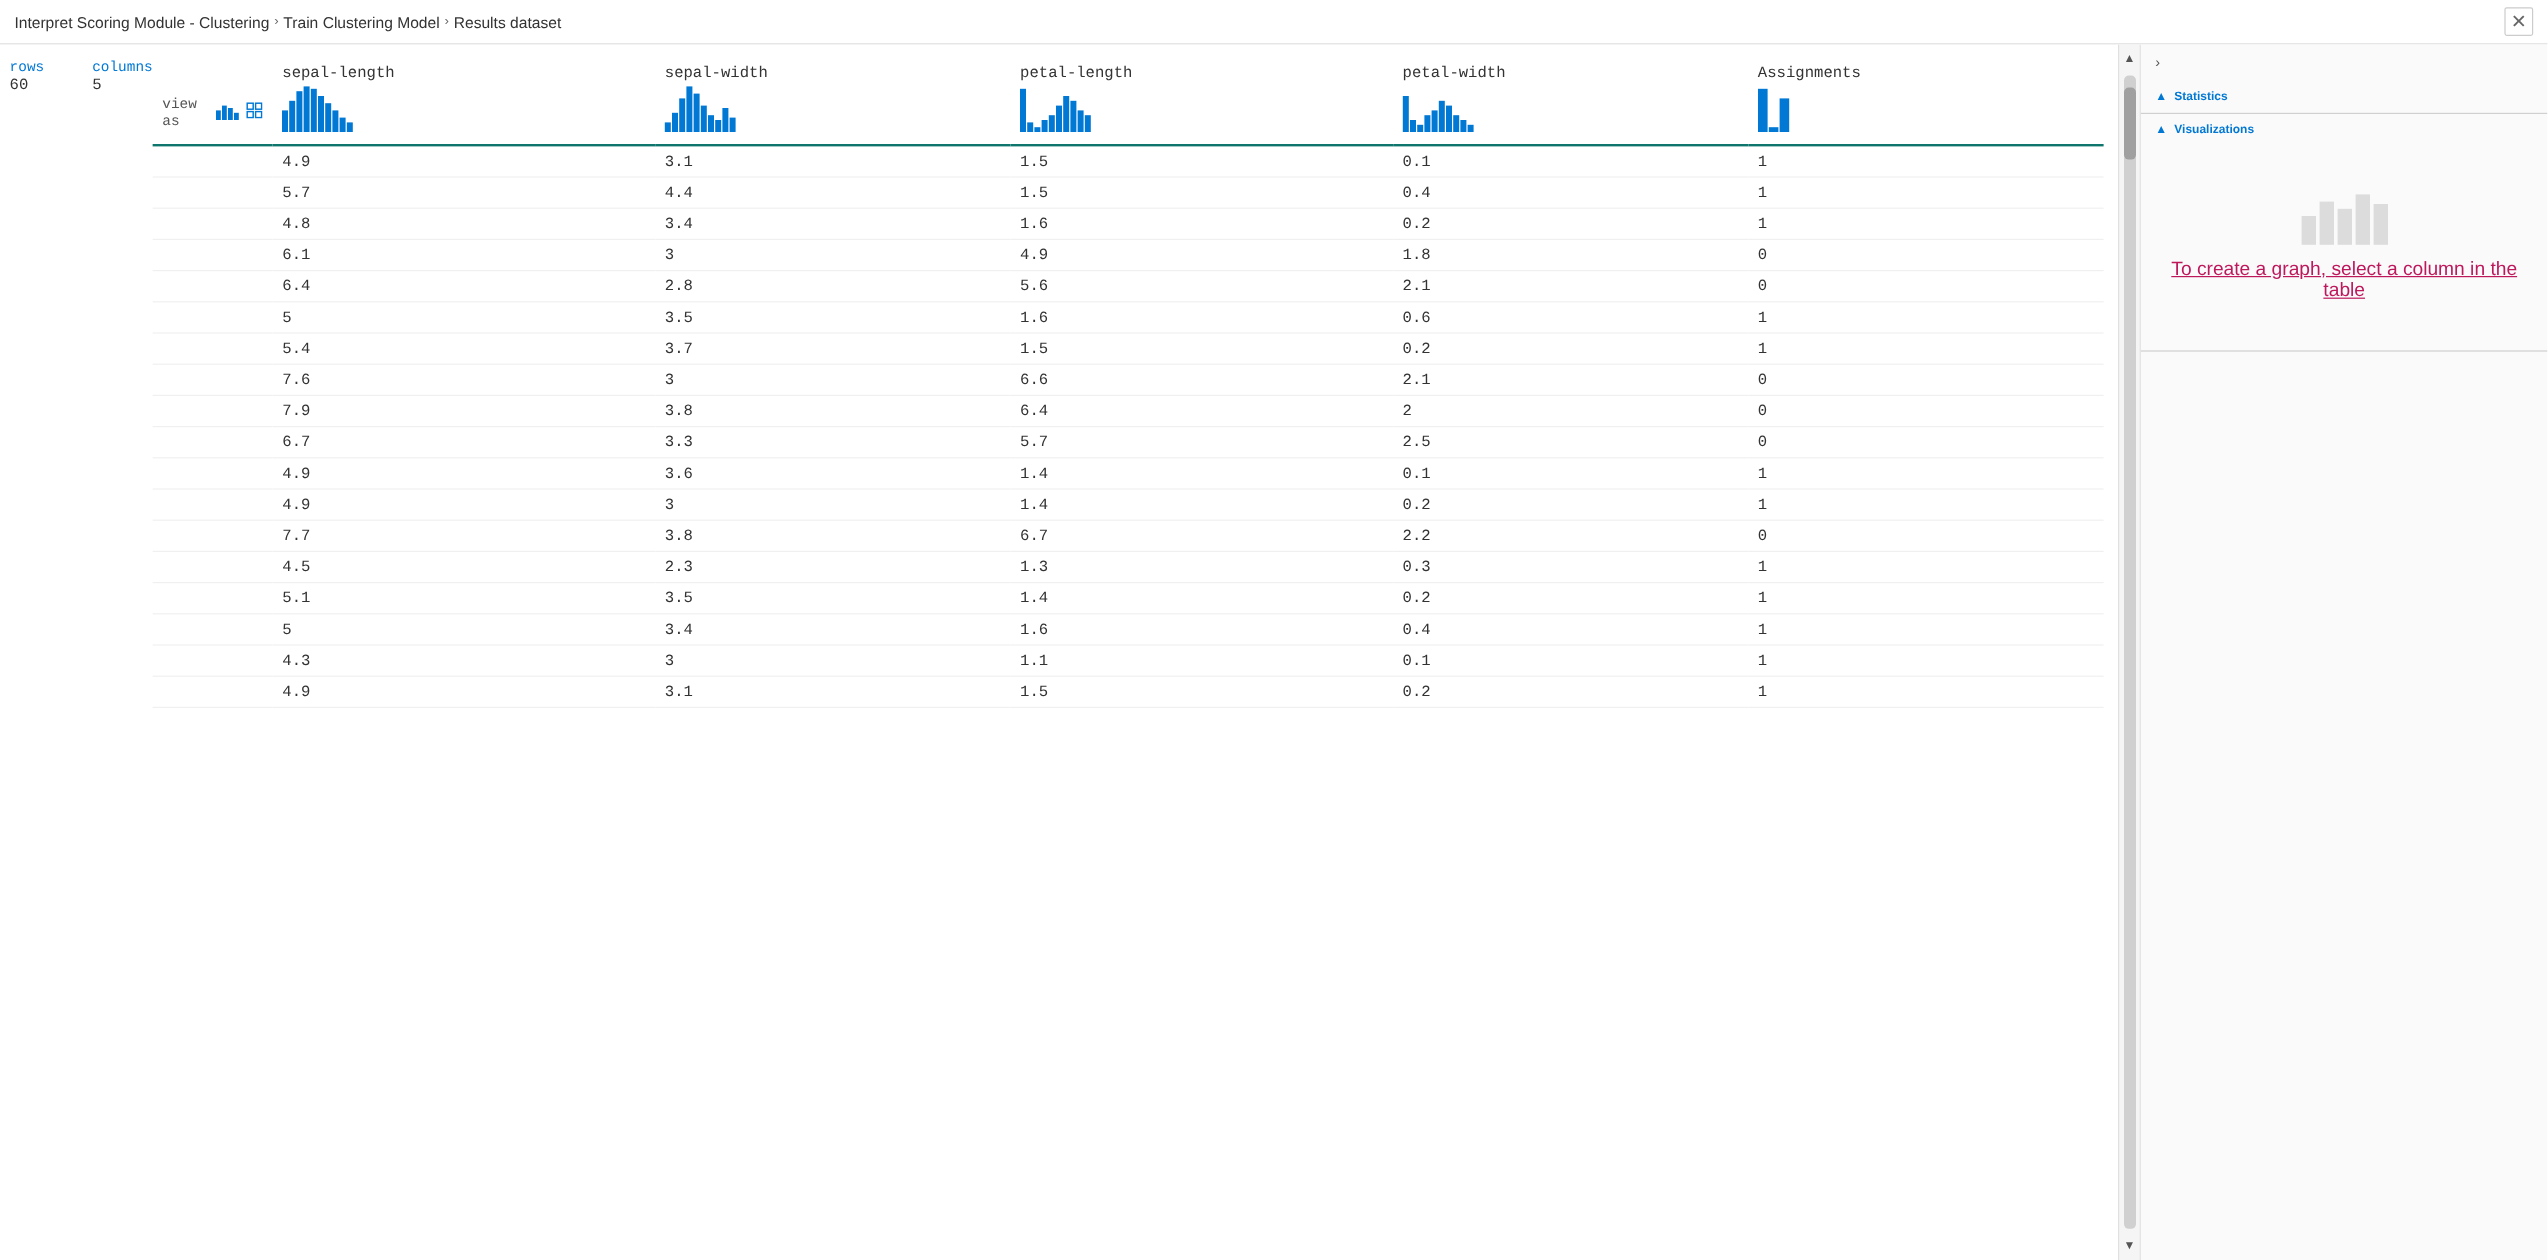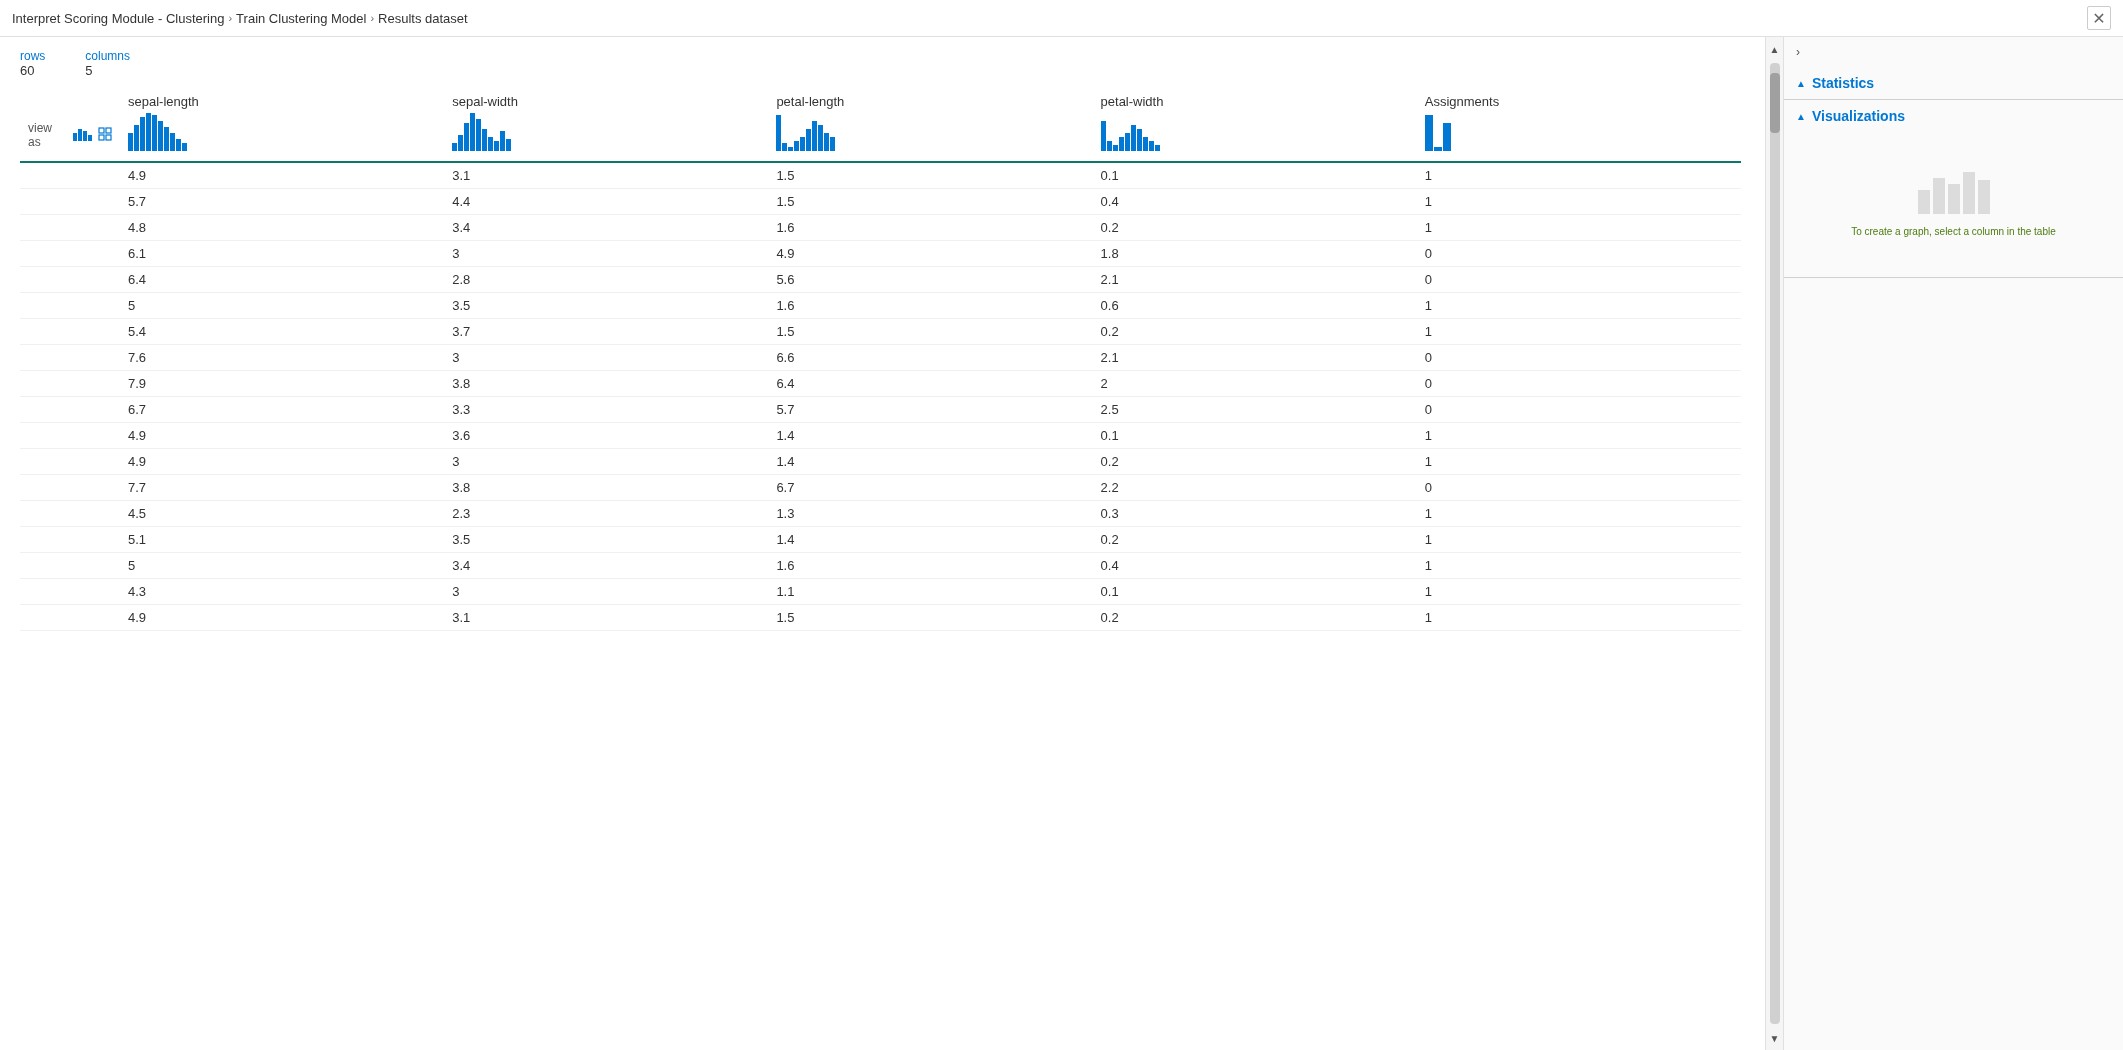--- a/index.html
+++ b/index.html
@@ -48,23 +48,24 @@
 
     .main-content {
       display: flex;
       flex: 1;
       overflow: hidden;
     }
 
     .data-panel {
       flex: 1;
       display: flex;
-      flex-direction: column;
+      flex-direction: row;
       overflow: hidden;
-      padding: 12px 20px;
+      padding: 12px 8px;
+      font-family: Liberation Mono, monospace;
     }
 
     .meta-row {
       display: flex;
       gap: 40px;
       margin-bottom: 12px;
     }
     .meta-item {
       display: flex;
       flex-direction: column;
@@ -204,21 +205,21 @@
     }
     .right-section-header {
       display: flex;
       align-items: center;
       padding: 8px 12px;
       cursor: pointer;
       gap: 6px;
     }
     .right-section-header-text {
       color: #0078d4;
-      font-size: 14px;
+      font-size: 10px;
       font-weight: 600;
     }
     .collapse-icon {
       color: #0078d4;
       font-size: 10px;
     }
 
     .viz-placeholder {
       display: flex;
       flex-direction: column;
@@ -231,23 +232,24 @@
       display: flex;
       align-items: flex-end;
       gap: 3px;
       opacity: 0.3;
     }
     .viz-chart-bar {
       background: #999;
       width: 12px;
     }
     .viz-hint-text {
-      color: #4d7c0f;
-      font-size: 10px;
+      color: #be185d;
+      font-size: 16px;
       text-align: center;
+      text-decoration: underline;
     }
   </style>
 </head>
 <body>
 
 <div class="title-bar">
   <div class="breadcrumb">
     <span>Interpret Scoring Module - Clustering</span>
     <span class="breadcrumb-sep">›</span>
     <span>Train Clustering Model</span>

